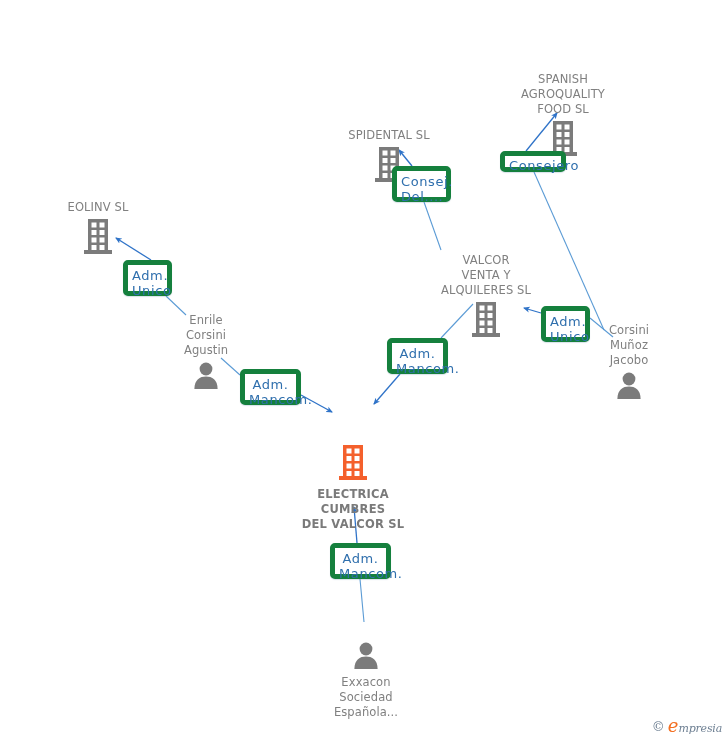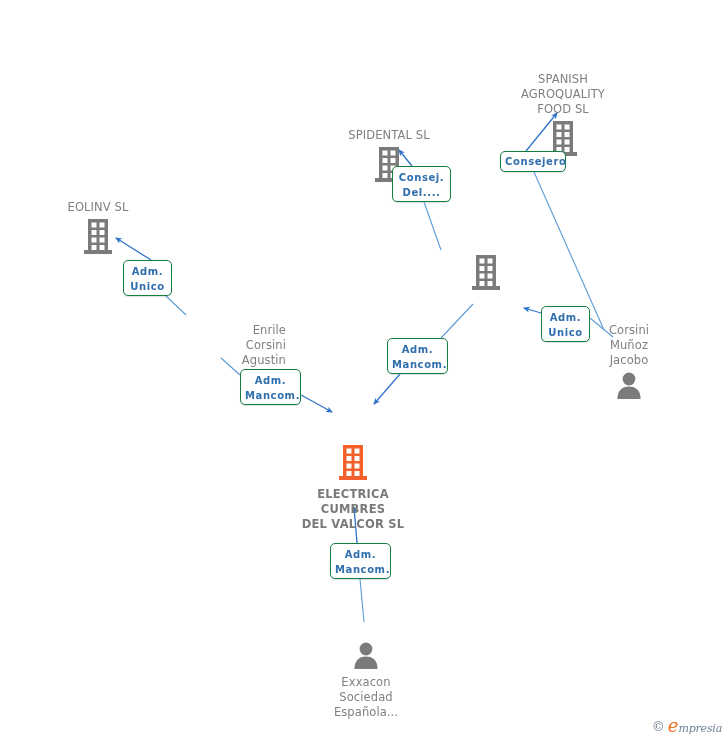--- a/index.html
+++ b/index.html
@@ -41,32 +41,31 @@
     white-space: pre-line;
   }
   .node.central .caption {
     font-weight: bold;
     color: #7a7a7a;
     letter-spacing: 0.2px;
   }
   .edge-label {
     position: absolute;
     box-sizing: border-box;
-    border: 1px solid #15803d;
+    border: 5px solid #15803d;
     border-radius: 5px;
     background: #ffffff;
     color: #2f6fad;
-    font-size: 10px;
+    font-size: 13px;
     line-height: 15px;
     text-align: center;
     padding: 3px 4px 3px 4px;
     white-space: pre-line;
     box-shadow: 0 1px 1px rgba(120,150,180,0.28);
     letter-spacing: 0.6px;
-    font-weight: bold;
   }
   .watermark {
     position: absolute;
     right: 6px;
     bottom: 4px;
     font-size: 15px;
     color: #6d7f92;
     font-family: "DejaVu Serif", serif;
     white-space: nowrap;
   }
@@ -165,20 +164,23 @@
       <rect x="16.5" y="11" width="5" height="5" fill="#ffffff"></rect>
       <rect x="8.5" y="18.5" width="5" height="5" fill="#ffffff"></rect>
       <rect x="16.5" y="18.5" width="5" height="5" fill="#ffffff"></rect>
       <rect x="8.5" y="26" width="5" height="5" fill="#ffffff"></rect>
       <rect x="16.5" y="26" width="5" height="5" fill="#ffffff"></rect>
     </svg>
   </span>
 </div>
 
 <div class="node" style="left:486px; top:217px;">
+  <span class="caption">VALCOR
+VENTA Y
+ALQUILERES SL</span>
   <span class="icon" style="margin-top:4px;">
     <svg width="30" height="36" viewBox="0 0 30 36" xmlns="http://www.w3.org/2000/svg">
       <rect x="5" y="0" width="20" height="31" fill="#7b7b7b"></rect>
       <rect x="1" y="31" width="28" height="4" fill="#7b7b7b"></rect>
       <rect x="8.5" y="3.5" width="5" height="5" fill="#ffffff"></rect>
       <rect x="16.5" y="3.5" width="5" height="5" fill="#ffffff"></rect>
       <rect x="8.5" y="11" width="5" height="5" fill="#ffffff"></rect>
       <rect x="16.5" y="11" width="5" height="5" fill="#ffffff"></rect>
       <rect x="8.5" y="18.5" width="5" height="5" fill="#ffffff"></rect>
       <rect x="16.5" y="18.5" width="5" height="5" fill="#ffffff"></rect>
@@ -199,21 +201,21 @@
       <rect x="8.5" y="11" width="5" height="5" fill="#ffffff"></rect>
       <rect x="16.5" y="11" width="5" height="5" fill="#ffffff"></rect>
       <rect x="8.5" y="18.5" width="5" height="5" fill="#ffffff"></rect>
       <rect x="16.5" y="18.5" width="5" height="5" fill="#ffffff"></rect>
       <rect x="8.5" y="26" width="5" height="5" fill="#ffffff"></rect>
       <rect x="16.5" y="26" width="5" height="5" fill="#ffffff"></rect>
     </svg>
   </span>
 </div>
 
-<div class="node" style="left:206px; top:287px;text-align:right;">
+<div class="node" style="left:206px; top:277px;">
   <span class="caption">Enrile
 Corsini
 Agustin</span>
   <span class="icon" style="margin-top:3px;">
     <svg width="28" height="28" viewBox="0 0 28 28" xmlns="http://www.w3.org/2000/svg">
       <circle cx="14" cy="8" r="6.4" fill="#7b7b7b"></circle>
       <path d="M 2.4 28 C 2.4 18.4 8 15.4 14 15.4 C 20 15.4 25.6 18.4 25.6 28 Z" fill="#7b7b7b"></path>
     </svg>
   </span>
 </div>

